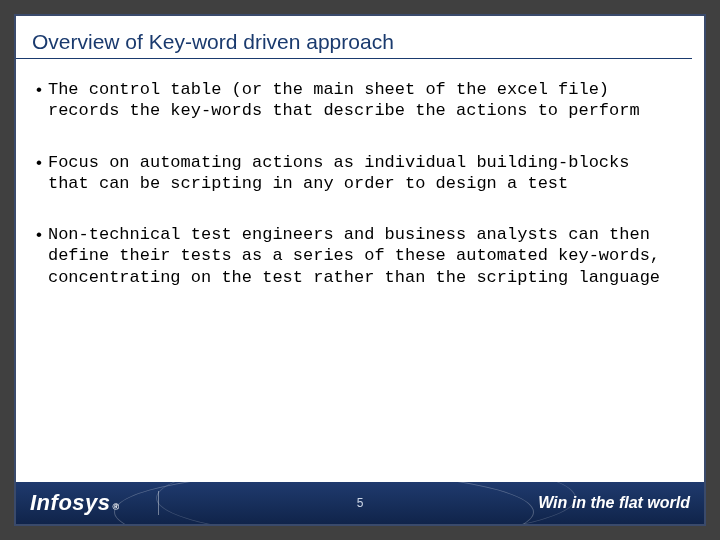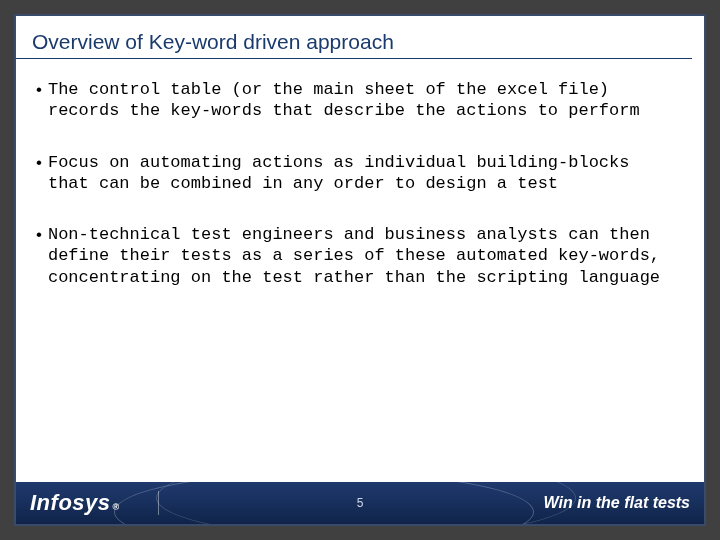--- a/index.html
+++ b/index.html
@@ -126,37 +126,37 @@
     </div>
 
     <div class="body-area">
       <ul class="bullet-list">
         <li class="bullet-item">
           <span class="bullet-dot">•</span>
           <span class="bullet-text">The control table (or the main sheet of the excel file) records the key-words that describe the actions to perform</span>
         </li>
         <li class="bullet-item">
           <span class="bullet-dot">•</span>
-          <span class="bullet-text">Focus on automating actions as individual building-blocks that can be combined in any order to design a test</span>
+          <span class="bullet-text">Focus on automating actions as individual building-blocks that can be scripting in any order to design a test</span>
         </li>
         <li class="bullet-item">
           <span class="bullet-dot">•</span>
           <span class="bullet-text">Non-technical test engineers and business analysts can then define their tests as a series of these automated key-words, concentrating on the test rather than the scripting language</span>
         </li>
       </ul>
     </div>
 
     <div class="footer-bar">
       <div class="sweep"></div>
       <div class="sweep2"></div>
       <div class="footer-left">
         <div class="brand-box">
           <span>Infosys</span>
           <span class="reg-mark">®</span>
         </div>
         <div class="brand-rule"></div>
       </div>
       <div class="page-number">5</div>
-      <div class="footer-right">Win in the flat tests</div>
+      <div class="footer-right">Win in the flat world</div>
     </div>
 
   </div>
 </div>
 
 </body></html>

